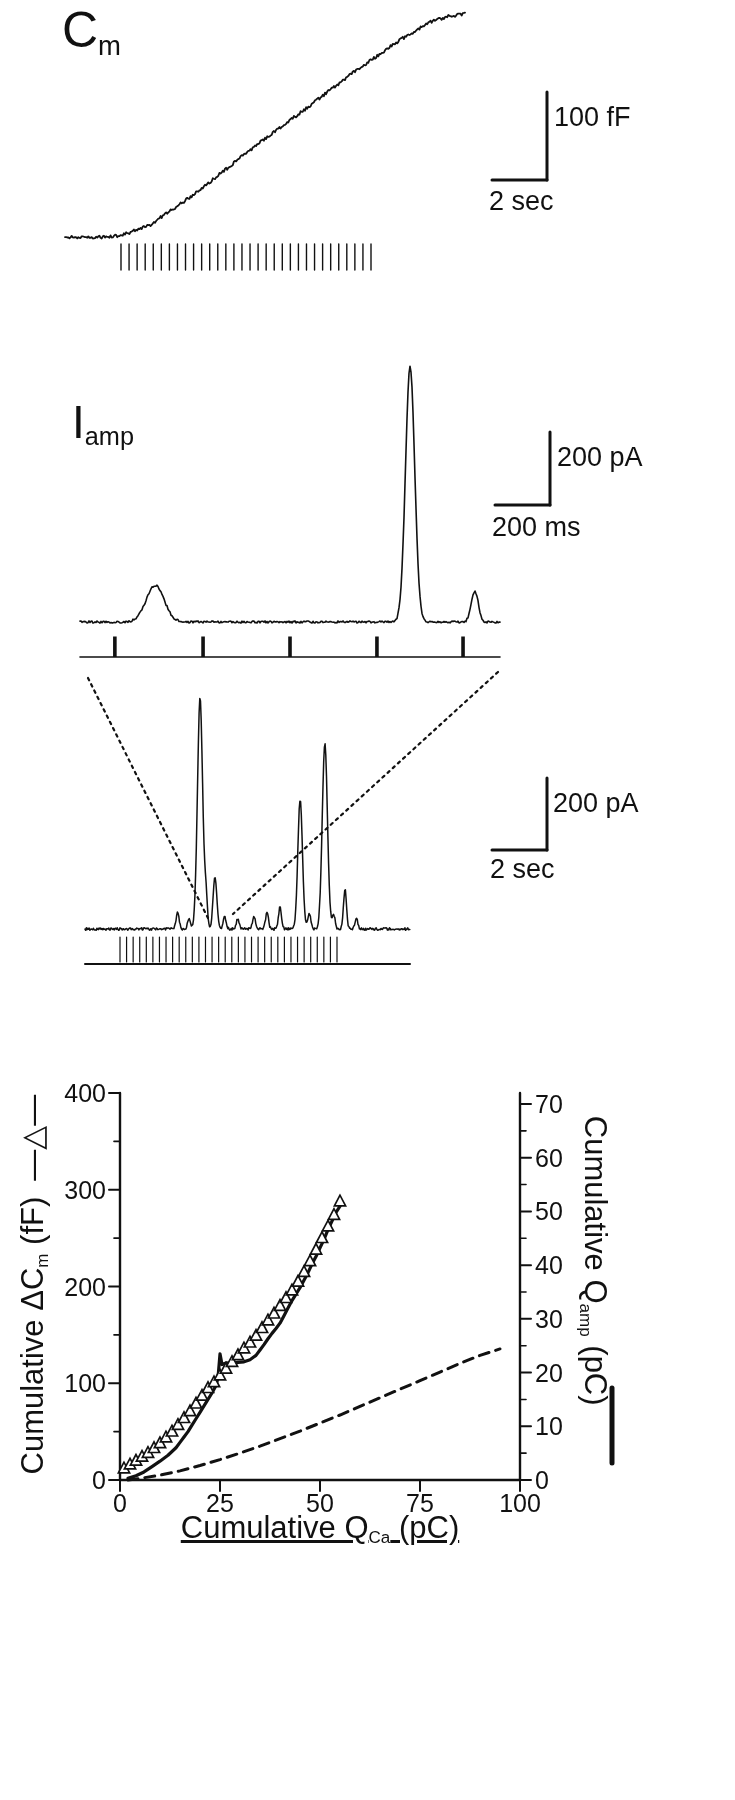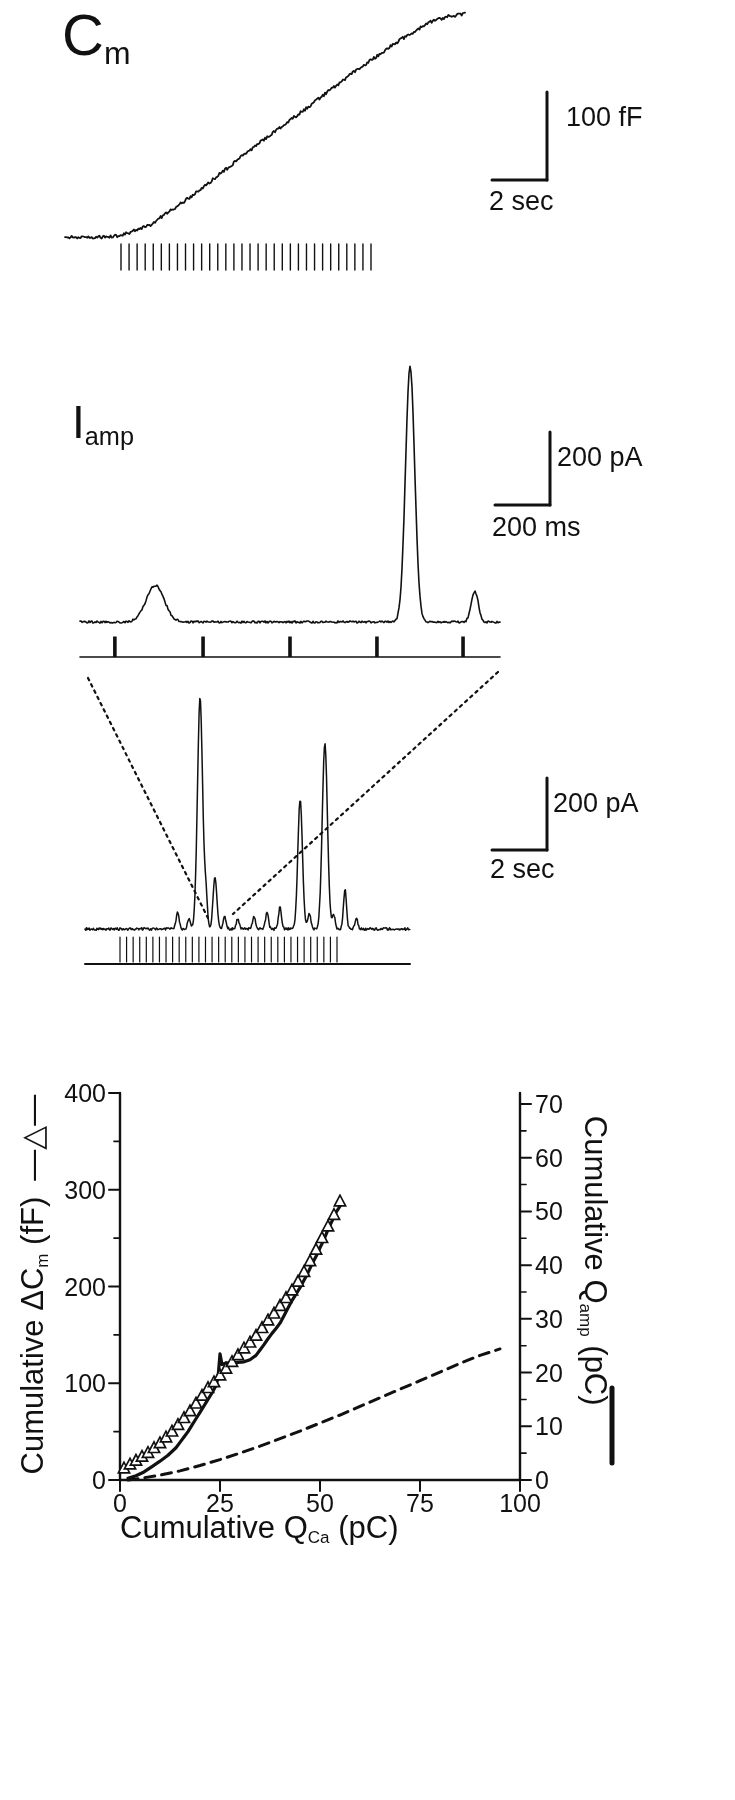--- a/index.html
+++ b/index.html
@@ -2,29 +2,29 @@
 <html><head>
 <meta charset="utf-8">
 <style>
   html,body{margin:0;padding:0;background:#fff;}
   #fig{position:relative;width:735px;height:1800px;background:#fff;overflow:hidden;
        font-family:"Liberation Sans",sans-serif;color:#111;}
   #fig-svg{position:absolute;left:0;top:0;}
   .lbl{position:absolute;color:#111;white-space:nowrap;line-height:1.15;}
   .lbl sub{font-size:0.55em;vertical-align:-0.28em;}
   .legend-gap{margin-left:16px;}
-  #cm-label{left:62px;top:2px;font-size:58px;}
-  #sb1-amp{left:554px;top:102px;font-size:27px;margin-left:12px;}
+  #cm-label{left:62px;top:2px;font-size:50px;}
+  #sb1-amp{left:554px;top:102px;font-size:27px;}
   #sb1-time{left:489px;top:186px;font-size:27px;}
   #iamp-label{left:72px;top:396px;font-size:46px;}
   #sb2-amp{left:557px;top:442px;font-size:27px;}
   #sb2-time{left:492px;top:512px;font-size:27px;}
   #sb3-amp{left:553px;top:788px;font-size:27px;}
   #sb3-time{left:490px;top:854px;font-size:27px;}
-  #x-axis-label{left:120px;top:1510px;width:400px;font-size:31px;}
+  #x-axis-label{left:120px;top:1510px;width:400px;text-align:center;font-size:31px;text-decoration:underline;}
   #left-y-label{left:-176px;top:1266px;width:420px;text-align:center;font-size:31px;transform:rotate(-90deg);}
   #right-y-label{left:384px;top:1242px;width:420px;text-align:center;font-size:31px;transform:rotate(90deg);}
 </style>
 </head>
 <body>
 
 <div id="fig">
   <svg id="fig-svg" width="735" height="1800" viewBox="0 0 735 1800">
       <path d="M65.00 237.14L66.11 237.22L67.22 237.49L68.33 237.45L69.44 238.31L70.56 237.33L71.67 235.88L72.78 237.35L73.89 237.61L75.00 237.13L76.11 237.25L77.22 238.43L78.33 237.10L79.44 237.92L80.56 237.98L81.67 236.33L82.78 236.41L83.89 236.74L85.00 237.14L86.11 237.10L87.22 237.78L88.33 236.35L89.44 237.84L90.56 237.73L91.67 237.18L92.78 238.49L93.89 238.32L95.00 238.16L96.11 236.67L97.22 237.60L98.33 236.37L99.44 235.69L100.56 237.84L101.67 238.55L102.78 236.32L103.89 235.80L105.00 237.66L106.11 236.32L107.22 236.92L108.33 236.93L109.44 237.72L110.56 235.41L111.67 237.60L112.78 237.44L113.89 235.98L115.00 234.76L116.11 234.86L117.22 237.24L118.33 236.07L119.44 236.10L120.56 235.05L121.67 235.38L122.78 235.72L123.89 233.25L125.00 234.62L126.11 232.29L127.22 233.16L128.33 233.37L129.44 234.08L130.56 231.89L131.67 231.61L132.78 230.84L133.89 229.46L135.00 231.24L136.11 229.83L137.22 230.51L138.33 228.64L139.44 229.05L140.56 227.98L141.67 229.15L142.78 226.56L143.89 226.02L145.00 227.25L146.11 226.83L147.22 224.83L148.33 225.20L149.44 224.82L150.56 226.02L151.67 224.97L152.78 223.48L153.89 222.00L155.00 222.85L156.11 221.02L157.22 219.75L158.33 218.57L159.44 218.45L160.56 216.06L161.67 218.07L162.78 215.44L163.89 215.01L165.00 213.32L166.11 212.40L167.22 213.76L168.33 212.34L169.44 211.46L170.56 209.37L171.67 210.06L172.78 209.48L173.89 209.54L175.00 209.01L176.11 207.07L177.22 206.31L178.33 205.44L179.44 204.39L180.56 202.36L181.67 203.36L182.78 202.58L183.89 202.91L185.00 201.22L186.11 198.60L187.22 197.83L188.33 198.69L189.44 198.95L190.56 196.16L191.67 197.25L192.78 194.72L193.89 195.17L195.00 194.05L196.11 191.41L197.22 191.32L198.33 191.75L199.44 190.43L200.56 190.03L201.67 187.85L202.78 188.53L203.89 186.35L205.00 184.75L206.11 185.34L207.22 183.89L208.33 182.36L209.44 183.50L210.56 182.99L211.67 181.51L212.78 178.23L213.89 178.71L215.00 179.16L216.11 177.37L217.22 176.89L218.33 175.77L219.44 172.87L220.56 173.57L221.67 172.66L222.78 170.72L223.89 171.89L225.00 168.62L226.11 167.80L227.22 169.83L228.33 167.70L229.44 167.10L230.56 166.63L231.67 166.01L232.78 165.32L233.89 161.45L235.00 160.94L236.11 161.41L237.22 159.88L238.33 159.06L239.44 158.54L240.56 156.10L241.67 155.25L242.78 155.64L243.89 154.13L245.00 153.71L246.11 153.81L247.22 151.92L248.33 150.79L249.44 150.70L250.56 149.15L251.67 150.26L252.78 147.26L253.89 146.92L255.00 145.46L256.11 146.04L257.22 144.04L258.33 144.01L259.44 143.45L260.56 140.57L261.67 140.16L262.78 139.45L263.89 140.73L265.00 137.71L266.11 139.07L267.22 136.26L268.33 136.84L269.44 136.64L270.56 135.54L271.67 134.95L272.78 131.85L273.89 130.99L275.00 132.27L276.11 129.76L277.22 128.61L278.33 128.52L279.44 126.91L280.56 128.61L281.67 127.00L282.78 126.44L283.89 125.17L285.00 124.92L286.11 123.94L287.22 122.08L288.33 122.48L289.44 119.94L290.56 119.04L291.67 118.01L292.78 118.75L293.89 115.95L295.00 116.91L296.11 117.37L297.22 116.23L298.33 114.30L299.44 114.62L300.56 111.16L301.67 111.83L302.78 111.75L303.89 109.26L305.00 110.74L306.11 107.20L307.22 108.71L308.33 106.57L309.44 107.18L310.56 106.54L311.67 103.77L312.78 103.16L313.89 102.22L315.00 100.30L316.11 99.74L317.22 98.59L318.33 97.73L319.44 99.60L320.56 97.51L321.67 96.73L322.78 94.80L323.89 96.20L325.00 92.62L326.11 94.20L327.22 91.54L328.33 90.03L329.44 90.40L330.56 89.36L331.67 87.74L332.78 87.64L333.89 86.02L335.00 87.62L336.11 85.76L337.22 84.53L338.33 85.39L339.44 82.48L340.56 82.34L341.67 81.41L342.78 79.66L343.89 79.59L345.00 80.16L346.11 77.26L347.22 76.96L348.33 75.90L349.44 74.16L350.56 73.70L351.67 74.19L352.78 71.45L353.89 70.91L355.00 72.21L356.11 69.57L357.22 68.96L358.33 68.89L359.44 69.23L360.56 67.87L361.67 67.11L362.78 66.56L363.89 64.83L365.00 65.27L366.11 65.02L367.22 62.34L368.33 62.79L369.44 60.01L370.56 59.38L371.67 59.86L372.78 59.59L373.89 56.95L375.00 58.80L376.11 58.00L377.22 54.73L378.33 56.40L379.44 53.98L380.56 54.25L381.67 53.02L382.78 52.93L383.89 52.73L385.00 50.29L386.11 48.81L387.22 48.34L388.33 48.83L389.44 48.01L390.56 45.14L391.67 46.51L392.78 43.82L393.89 44.02L395.00 44.30L396.11 42.48L397.22 43.36L398.33 41.92L399.44 39.16L400.56 38.36L401.67 37.93L402.78 36.78L403.89 39.08L405.00 36.20L406.11 36.81L407.22 35.00L408.33 34.44L409.44 35.03L410.56 34.49L411.67 33.37L412.78 33.87L413.89 31.85L415.00 32.01L416.11 30.51L417.22 29.35L418.33 28.35L419.44 29.65L420.56 26.42L421.67 27.19L422.78 26.19L423.89 26.26L425.00 25.14L426.11 23.40L427.22 24.27L428.33 22.36L429.44 21.76L430.56 20.61L431.67 22.80L432.78 20.90L433.89 19.60L435.00 20.78L436.11 20.05L437.22 18.92L438.33 18.15L439.44 17.80L440.56 18.52L441.67 19.86L442.78 17.94L443.89 19.16L445.00 17.03L446.11 16.70L447.22 17.21L448.33 14.94L449.44 15.77L450.56 16.11L451.67 16.73L452.78 16.31L453.89 15.90L455.00 16.80L456.11 15.60L457.22 13.97L458.33 13.58L459.44 13.56L460.56 13.69L461.67 15.57L462.78 13.20L463.89 12.97L465.00 12.61" fill="none" stroke="#111" stroke-width="1.8" stroke-linejoin="round" stroke-linecap="round"></path>
       <g>

